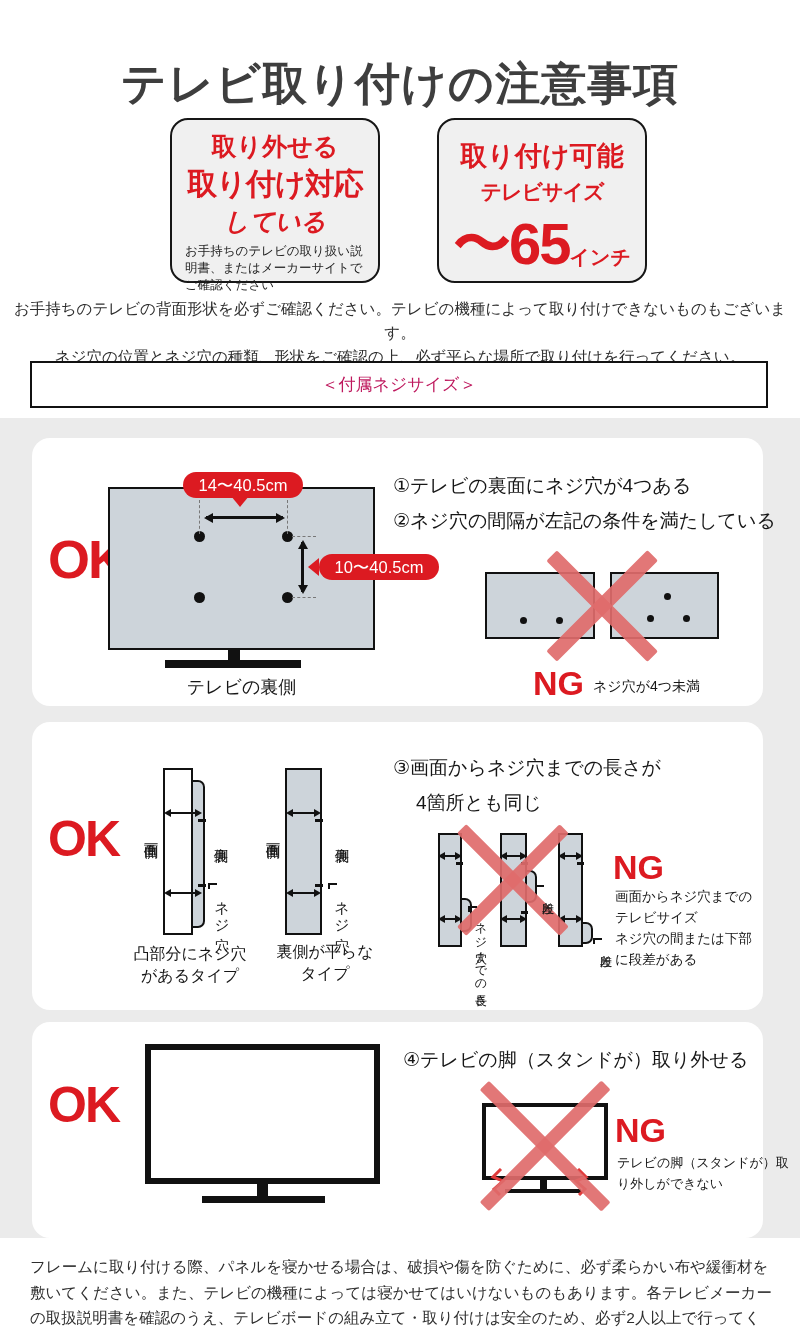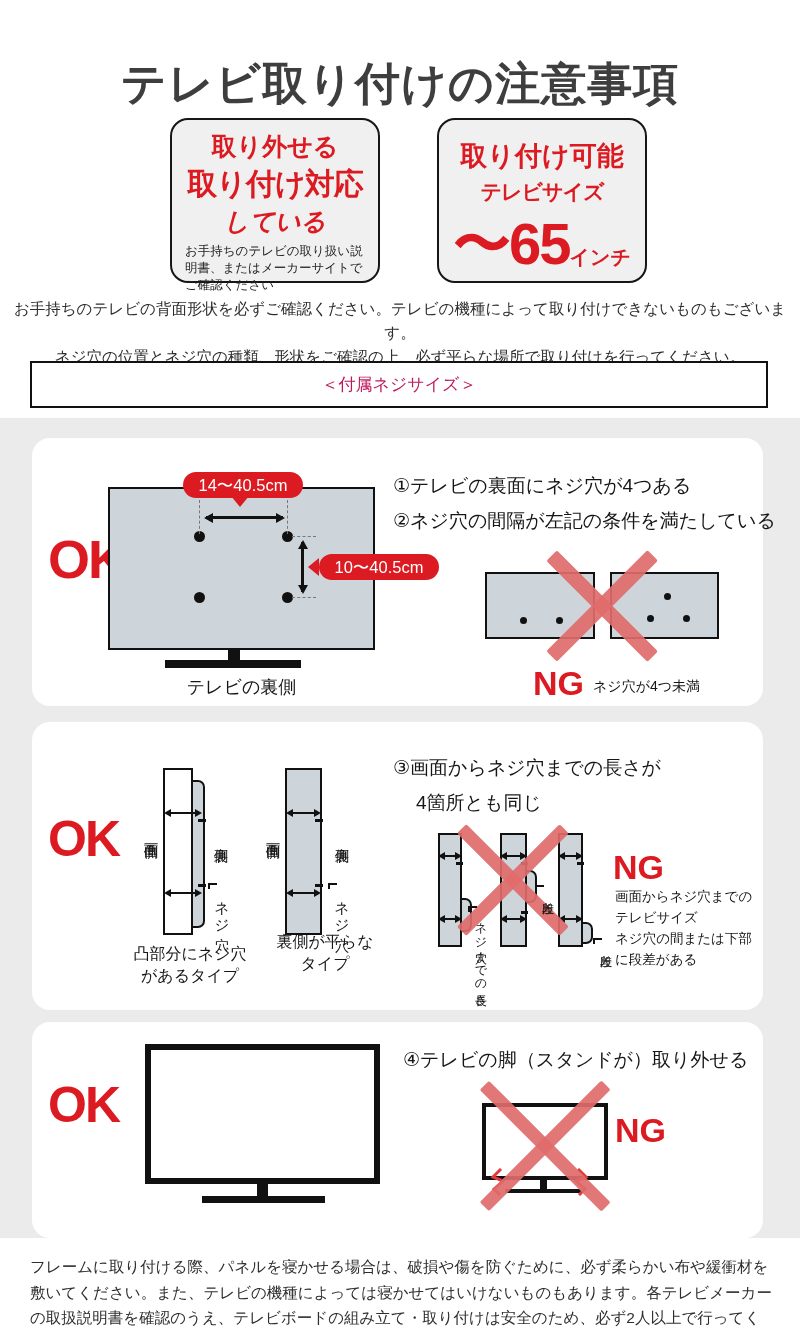--- a/index.html
+++ b/index.html
@@ -205,21 +205,21 @@
 
     <div class="abs tvback" style="left:253px;top:46px;width:37px;height:167px;"></div>
     <div class="arr arr-h sm" style="left:256px;top:90px;width:31px;"></div>
     <div class="arr arr-h sm" style="left:256px;top:170px;width:31px;"></div>
     <div class="notch" style="left:283px;top:97px;width:8px;"></div>
     <div class="notch" style="left:283px;top:162px;width:8px;"></div>
     <div class="vtext v15" style="left:231px;top:110px;">画面側</div>
     <div class="vtext v15" style="left:300px;top:115px;">裏側</div>
     <div class="brk" style="left:296px;top:161px;"></div>
     <div class="vtext v15" style="left:300px;top:169px;">ネジ穴</div>
-    <div class="cap" style="left:238px;top:209px;width:110px;">裏側が平らなタイプ</div>
+    <div class="cap" style="left:238px;top:219px;width:110px;">裏側が平らなタイプ</div>
 
     <div class="abs rule" style="left:361px;top:28px;">③画面からネジ穴までの長さが</div>
     <div class="abs rule" style="left:384px;top:63px;">4箇所とも同じ</div>
 
     <div class="bump" style="left:428px;top:176px;width:12px;height:34px;"></div>
     <div class="abs tvback" style="left:406px;top:111px;width:24px;height:114px;"></div>
     <div class="arr arr-h sm" style="left:408px;top:133px;width:20px;"></div>
     <div class="arr arr-h sm" style="left:408px;top:196px;width:20px;"></div>
     <div class="notch" style="left:424px;top:140px;width:7px;"></div>
 
@@ -268,16 +268,20 @@
     <div class="abs black" style="left:473px;top:167px;width:76px;height:4px;"></div>
     <svg class="abs" style="left:458px;top:146px;" width="16" height="28">
       <polyline points="11,1 3,9 13,13 4,21 10,27" stroke="#e03c3c" stroke-width="3" fill="none"></polyline>
     </svg>
     <svg class="abs" style="left:541px;top:146px;" width="16" height="28">
       <polyline points="5,1 13,9 3,13 12,21 6,27" stroke="#e03c3c" stroke-width="3" fill="none"></polyline>
     </svg>
     <div class="cross" style="left:448px;top:74px;width:130px;height:100px;--xw:13px;"></div>
 
     <div class="abs ngword" style="left:583px;top:91px;">NG</div>
+    <div class="ngnote" style="left:585px;top:130px;font-size:13px;">
+      <div>テレビの脚（スタンドが）取</div>
+      <div>り外しができない</div>
+    </div>
   </div>
 </div>
 
 <div class="abs footer">フレームに取り付ける際、パネルを寝かせる場合は、破損や傷を防ぐために、必ず柔らかい布や緩衝材を敷いてください。また、テレビの機種によっては寝かせてはいけないものもあります。各テレビメーカーの取扱説明書を確認のうえ、テレビボードの組み立て・取り付けは安全のため、必ず2人以上で行ってください。</div>
 
 </body></html>

